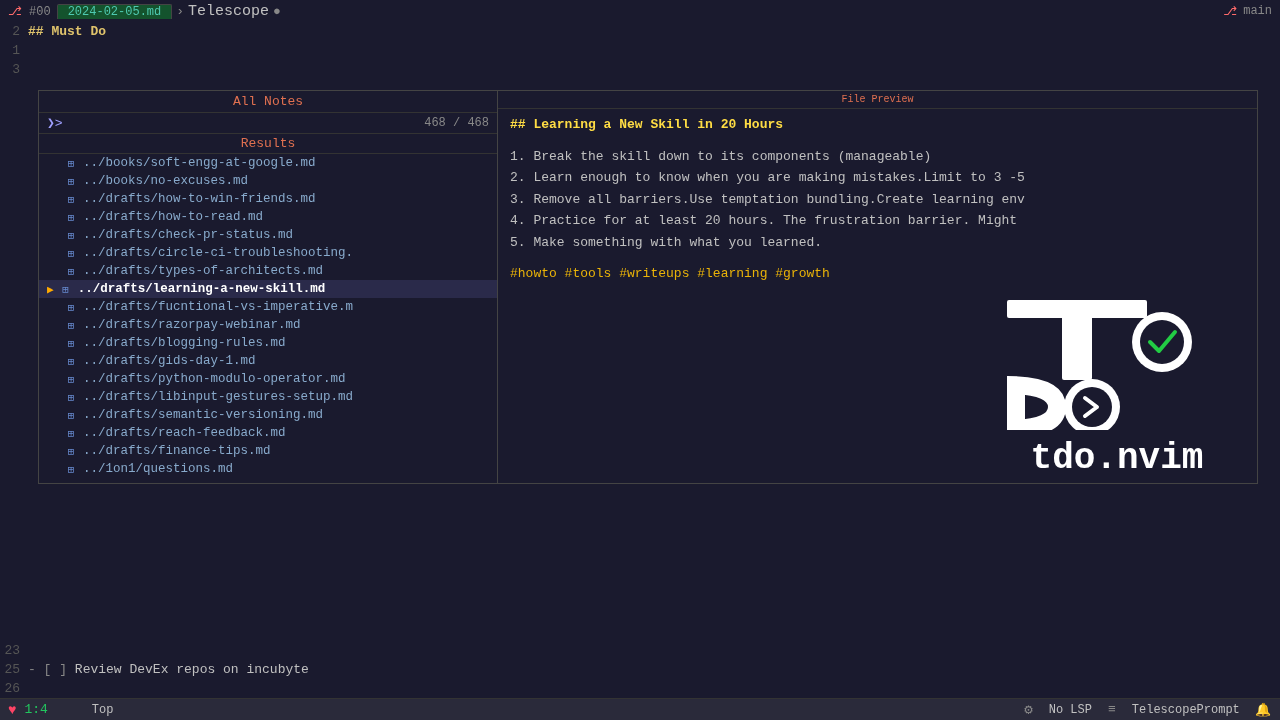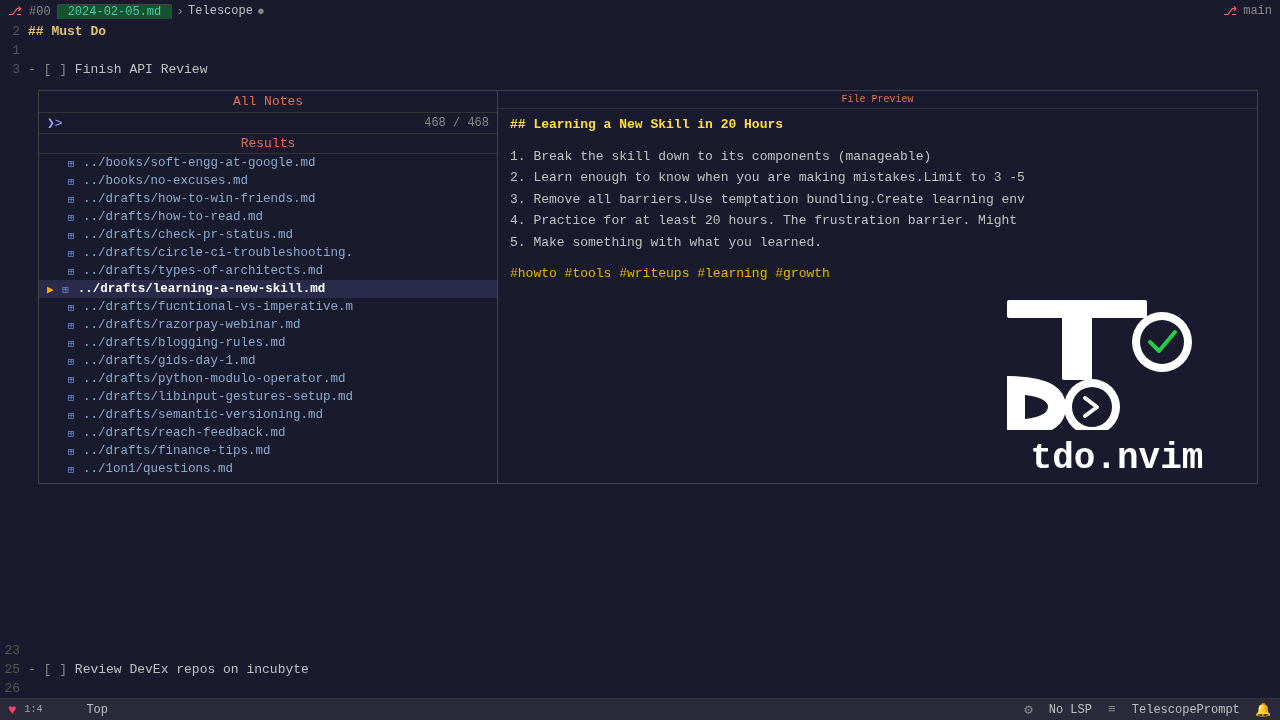--- a/index.html
+++ b/index.html
@@ -26,21 +26,21 @@
     .top-bar-left {
       color: #888;
       font-size: 12px;
     }
     .top-bar-sep {
       color: #888;
       margin: 0 4px;
     }
     .top-bar-telescope {
       color: #c0c0c0;
-      font-size: 12px;
+      font-size: 15px;
     }
     .top-bar-dot {
       color: #888;
       margin-left: 4px;
     }
     .top-bar-right {
       margin-left: auto;
       color: #888;
       font-size: 12px;
       display: flex;
@@ -240,22 +240,22 @@
       align-items: center;
       padding: 0 8px;
       border-top: 1px solid #333;
     }
     .status-heart {
       color: #ff4466;
       font-size: 14px;
       margin-right: 8px;
     }
     .status-pos {
-      color: #a3a3a3;
-      font-size: 10px;
+      color: #22c55e;
+      font-size: 13px;
       margin-right: 12px;
     }
     .status-top {
       color: #c0c0c0;
       font-size: 12px;
       margin-left: 32px;
     }
     .status-right {
       margin-left: auto;
       display: flex;
@@ -303,23 +303,20 @@
   <div class="line">
     <span class="line-num">2</span>
     <span class="line-content must-do">## Must Do</span>
   </div>
   <div class="line">
     <span class="line-num">1</span>
     <span class="line-content"></span>
   </div>
   <div class="line">
     <span class="line-num">3</span>
-    <span class="line-content" style="color:#c0c0c0;">
-      <span style="color:#888;">- </span><span style="color:#888;">[ ] </span><span>Finish API Review</span>
-    </span>
   </div>
 </div>
 
 <div class="telescope-overlay">
 
   <div class="left-panel">
     <div class="panel-title">All Notes</div>
     <div class="search-bar">
       <span class="search-icon-area">❯&gt;</span>
       <span class="search-cursor"></span>

